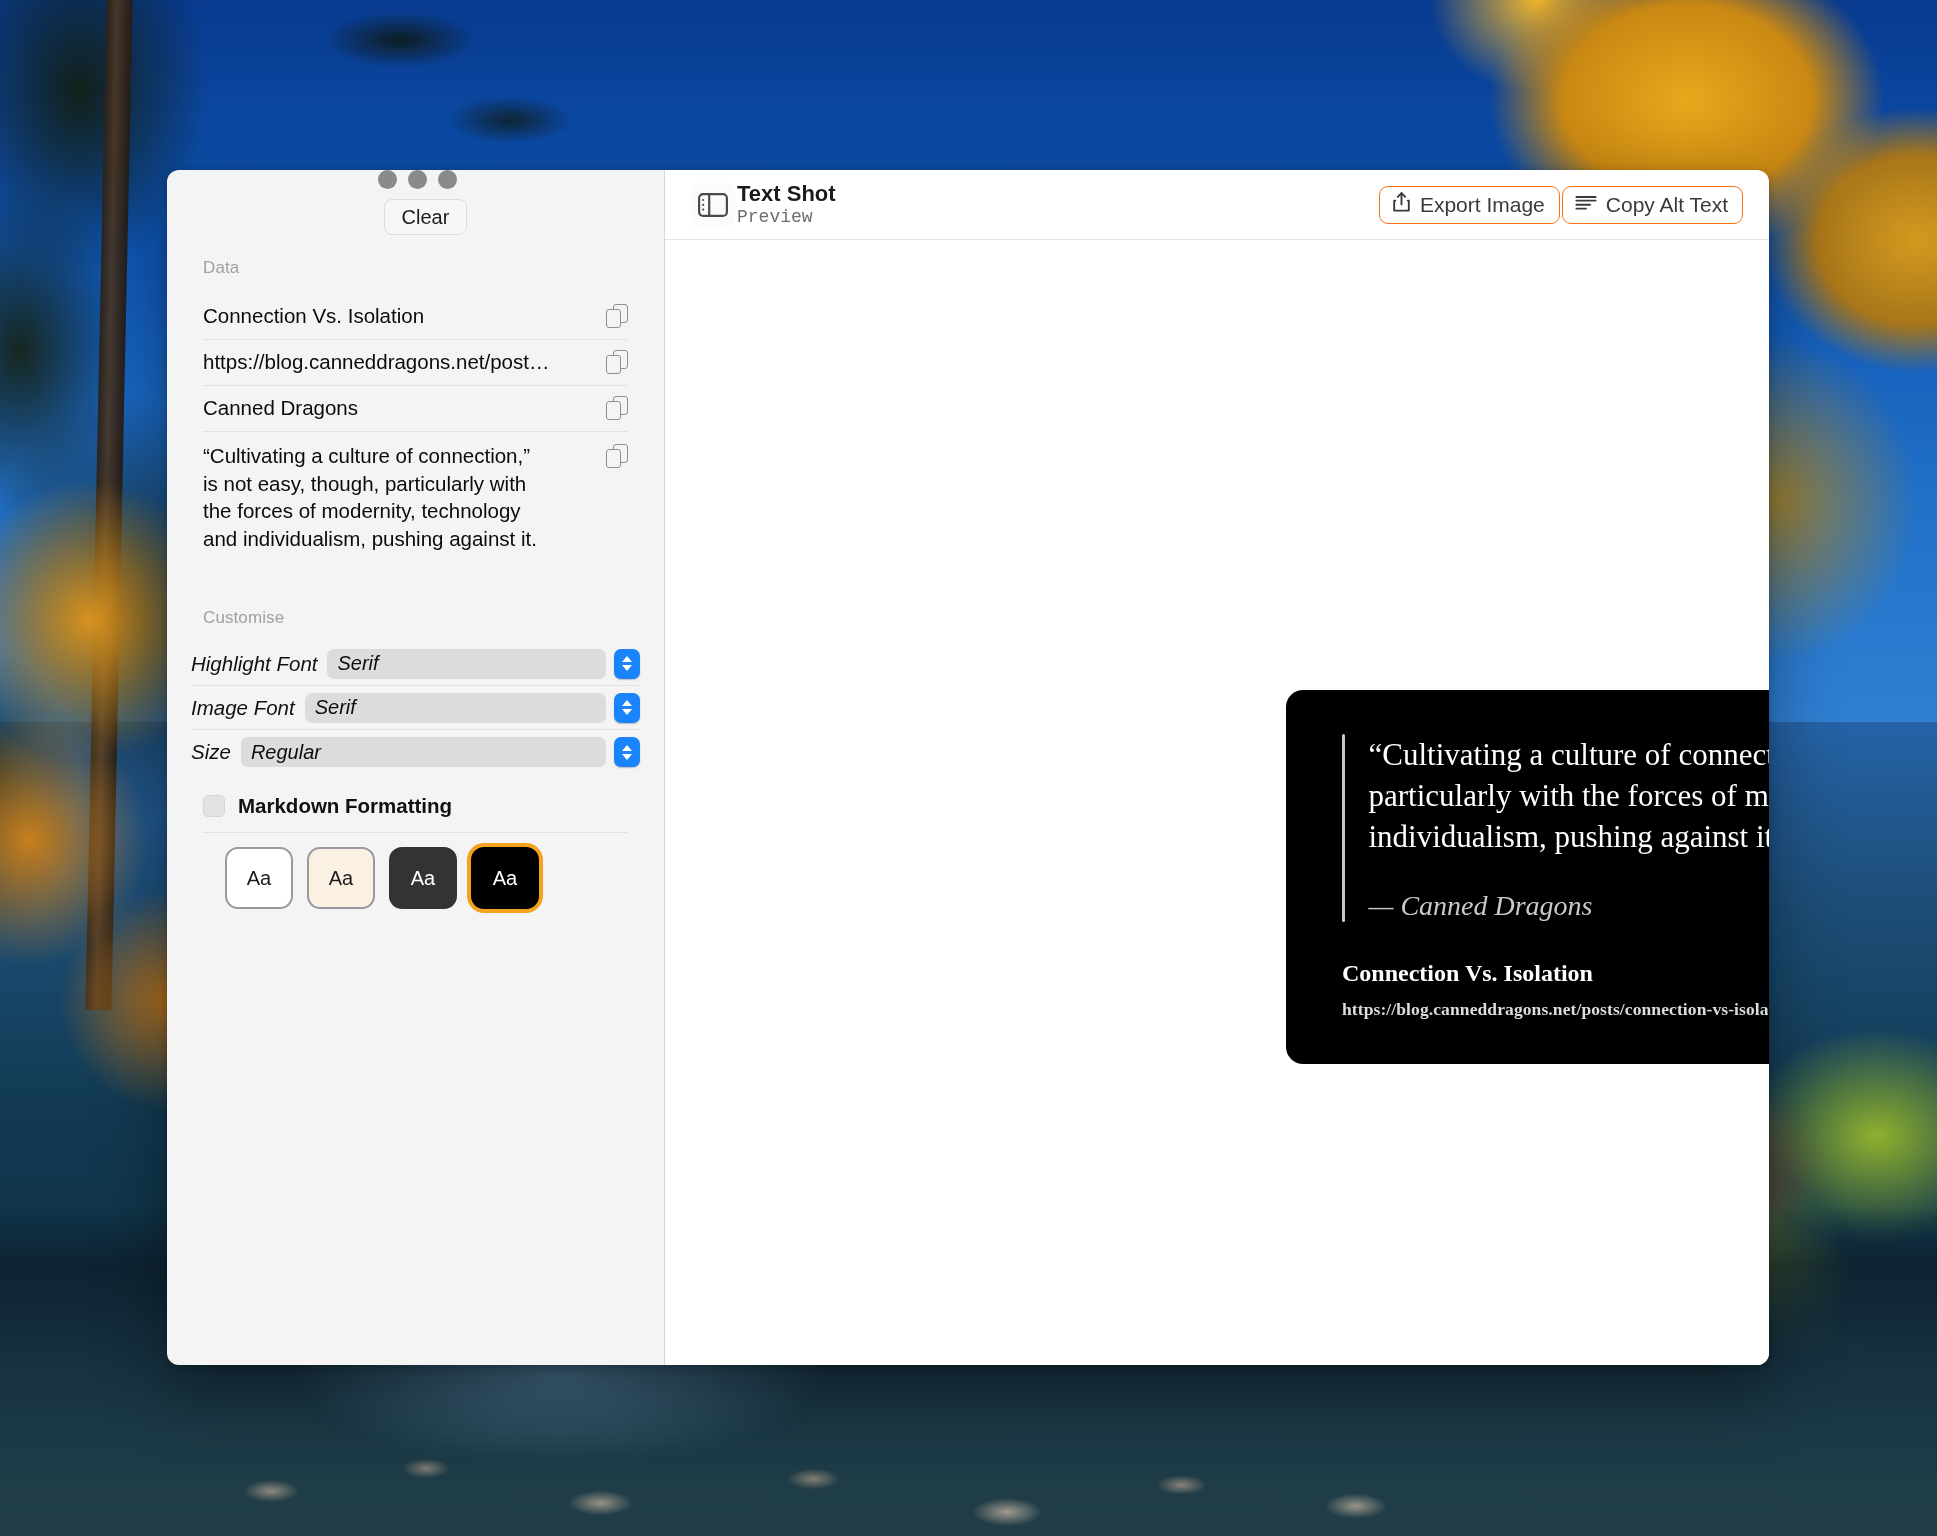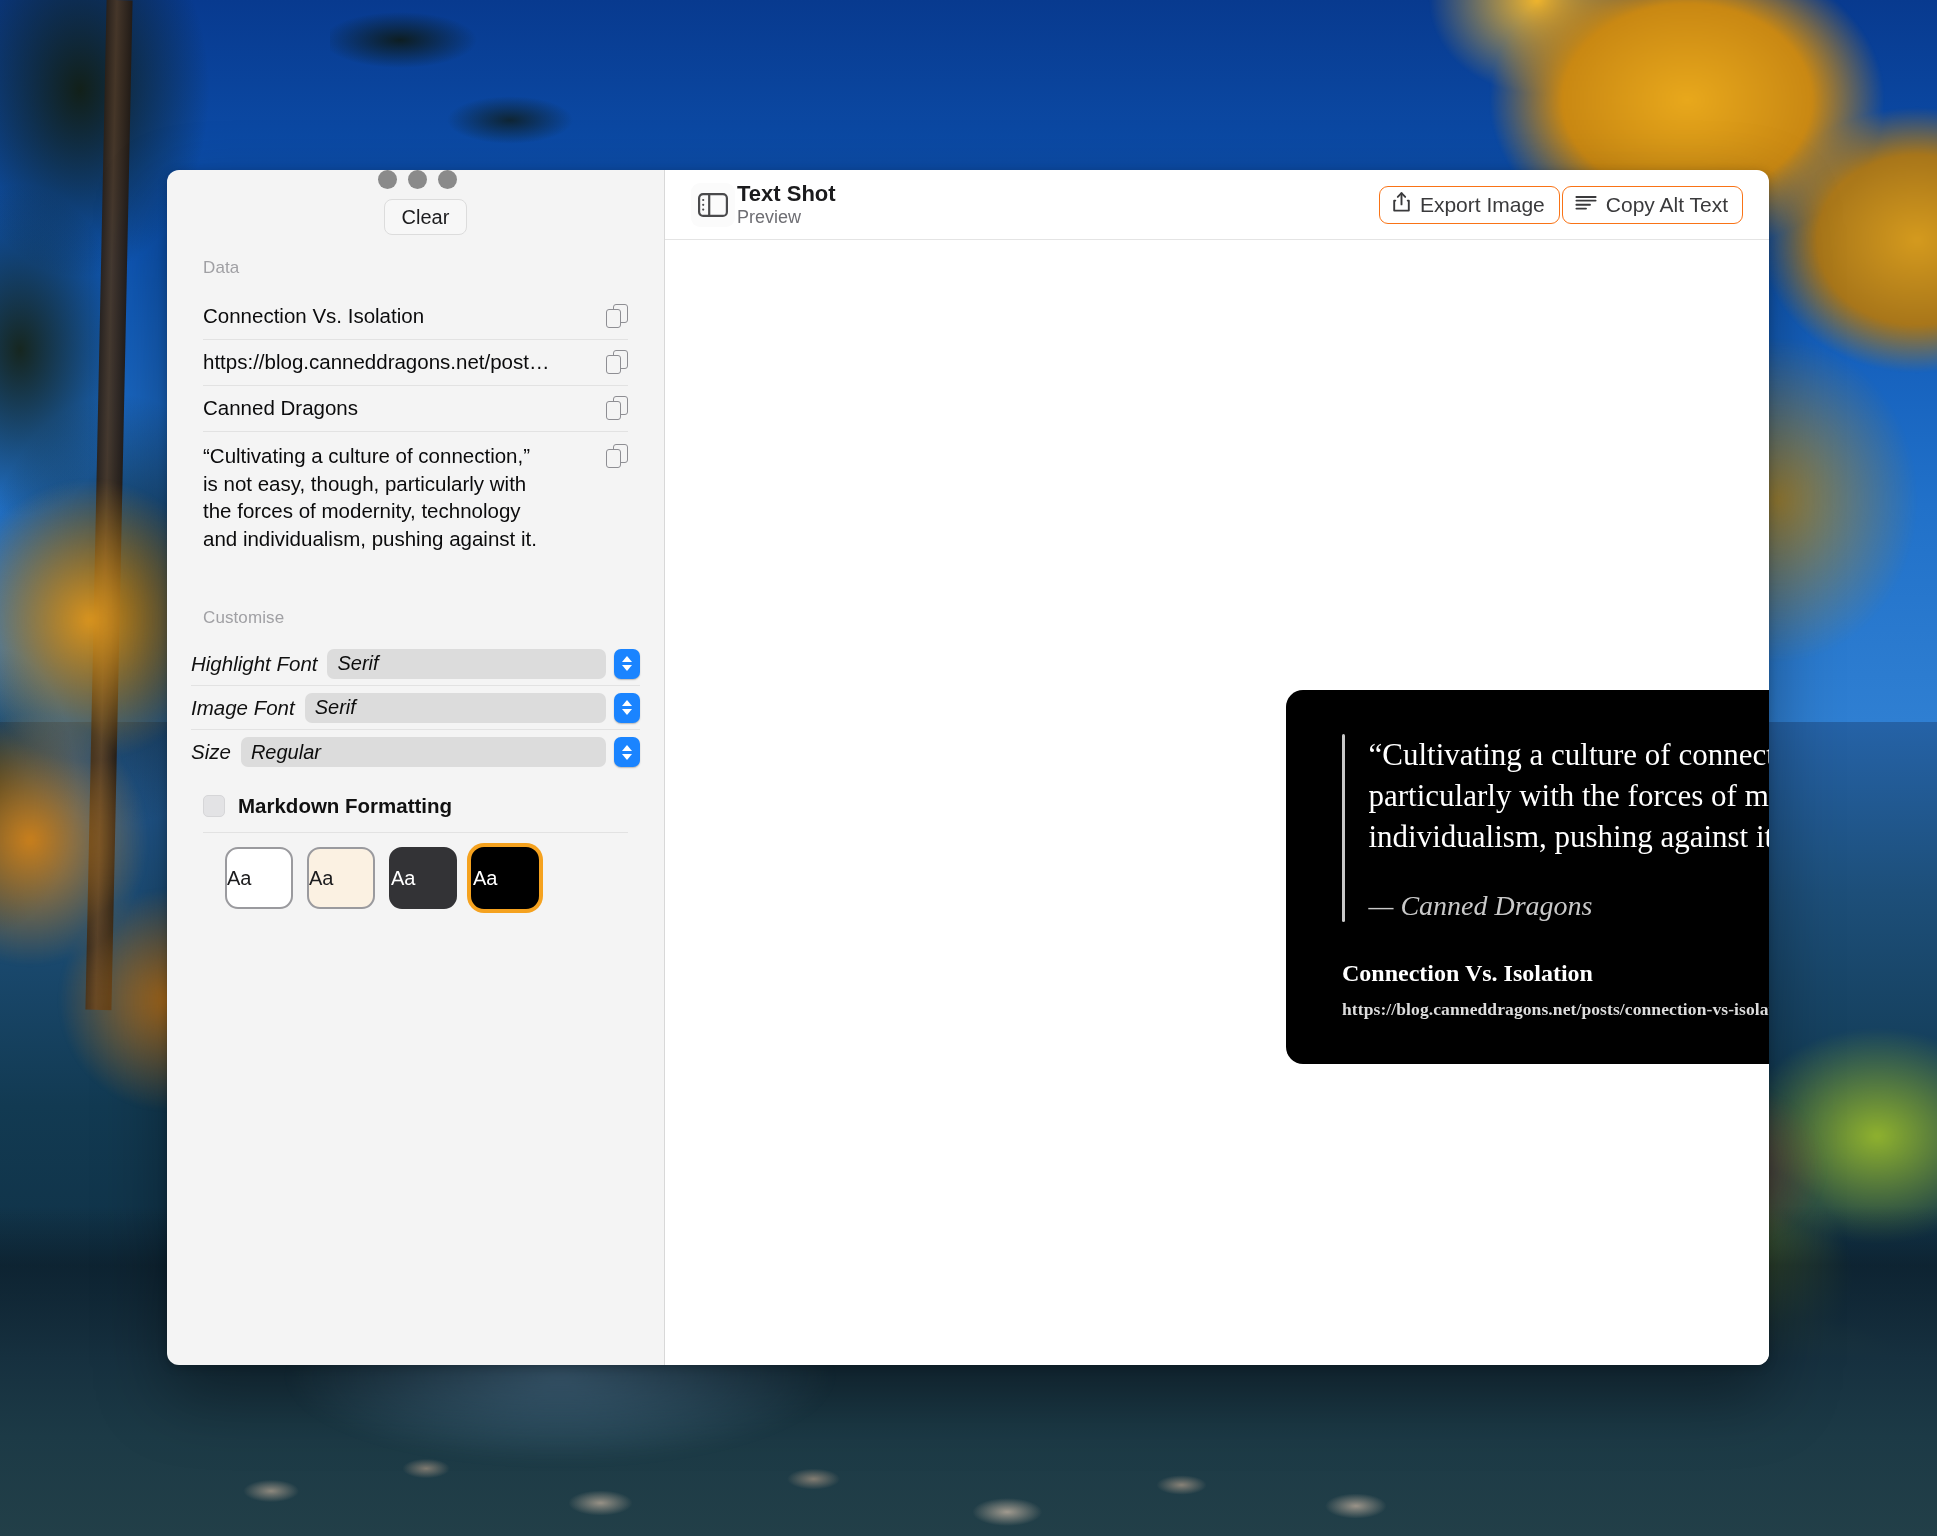--- a/index.html
+++ b/index.html
@@ -319,20 +319,21 @@
   .swatches {
     display: flex;
     gap: 14px;
     padding: 14px 36px 0 58px;
   }
   .swatch {
     width: 68px; height: 62px;
     border-radius: 13px;
     display: flex;
     align-items: center;
+    justify-content: center;
     font-size: 20px;
     cursor: pointer;
     border: 2px solid #9a9a9e;
   }
   .swatch.selected {
     box-shadow: 0 0 0 4px #f5a21f;
     border-color: #000;
   }
 
   
@@ -357,21 +358,21 @@
     width: 44px; height: 44px;
     border-radius: 9px;
     background: #fbfbfb;
     display: flex;
     align-items: center;
     justify-content: center;
     flex: 0 0 auto;
   }
   .titleblock { display: flex; flex-direction: column; line-height: 1.18; }
   .titleblock .t1 { font-size: 22px; font-weight: 700; color: #1b1b1d; }
-  .titleblock .t2 { font-size: 18px; color: #6e6e73; }
+  .titleblock .t2 { font-size: 18px; color: #6e6e73; font-family: Liberation Mono, monospace; }
 
   .toolbar-spacer { flex: 1; }
 
   .tbtn {
     height: 38px;
     padding: 0 14px 0 12px;
     border: 1px solid #f97316;
     border-radius: 9px;
     background: #fff;
     display: flex;

